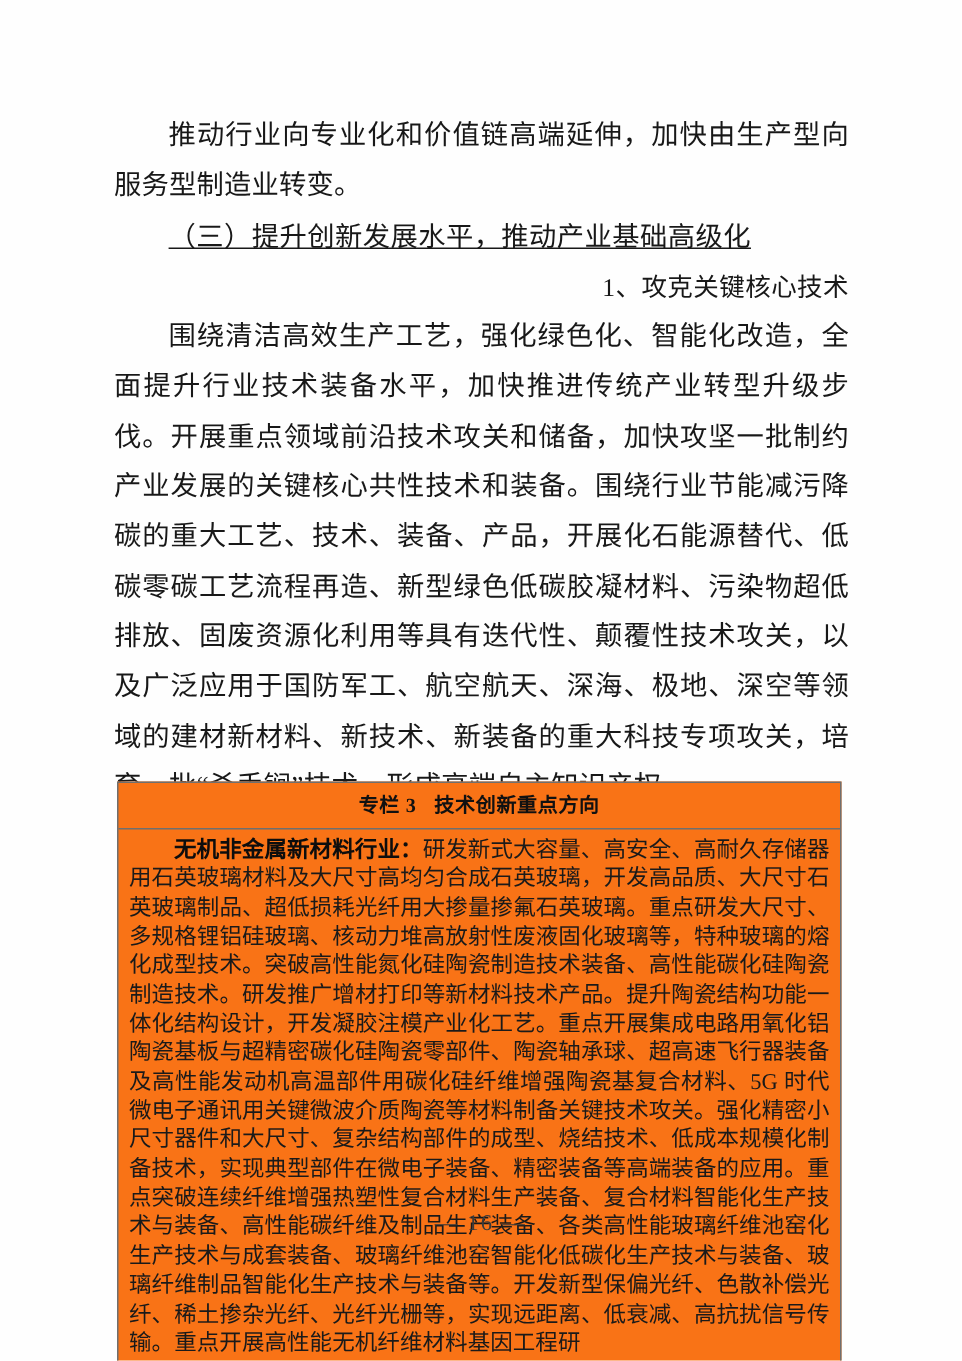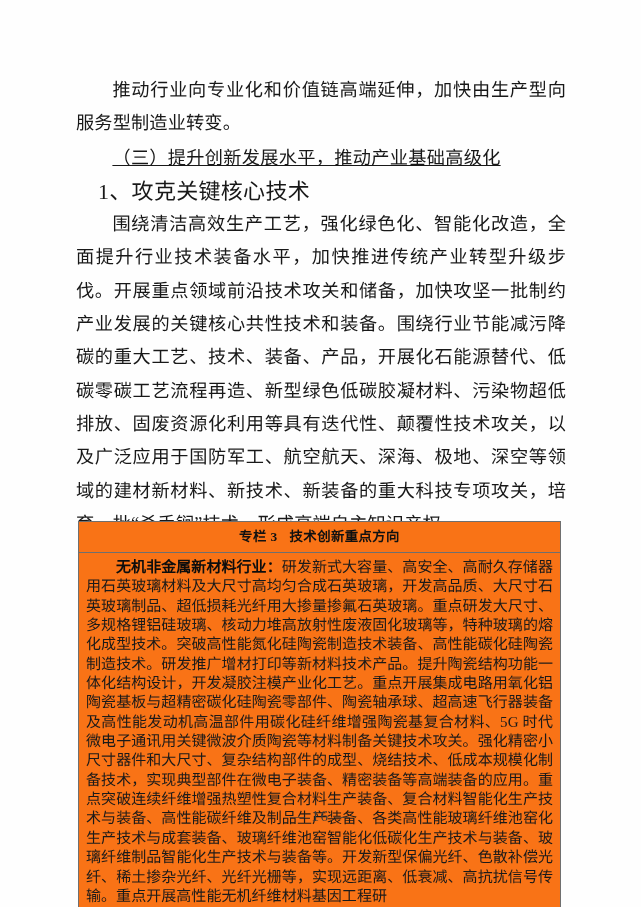--- a/index.html
+++ b/index.html
@@ -47,26 +47,27 @@
     font-size: 18.2px;
     line-height: 33.3px;
     margin: 0;
     color: #181818;
     text-indent: 2em;
     letter-spacing: 0.3px;
     text-decoration: underline;
   }
 
   .heading-sub {
-    font-size: 22px;
+    font-size: 17px;
     line-height: 33.3px;
     margin: 0;
     color: #181818;
     text-indent: 1em;
     letter-spacing: 0.3px;
+    text-align: right;
   }
 
   .spacer-s { height: 1px; }
 
   
   .callout {
     position: absolute;
     left: 78px;
     top: 521px;
     width: 483px;

